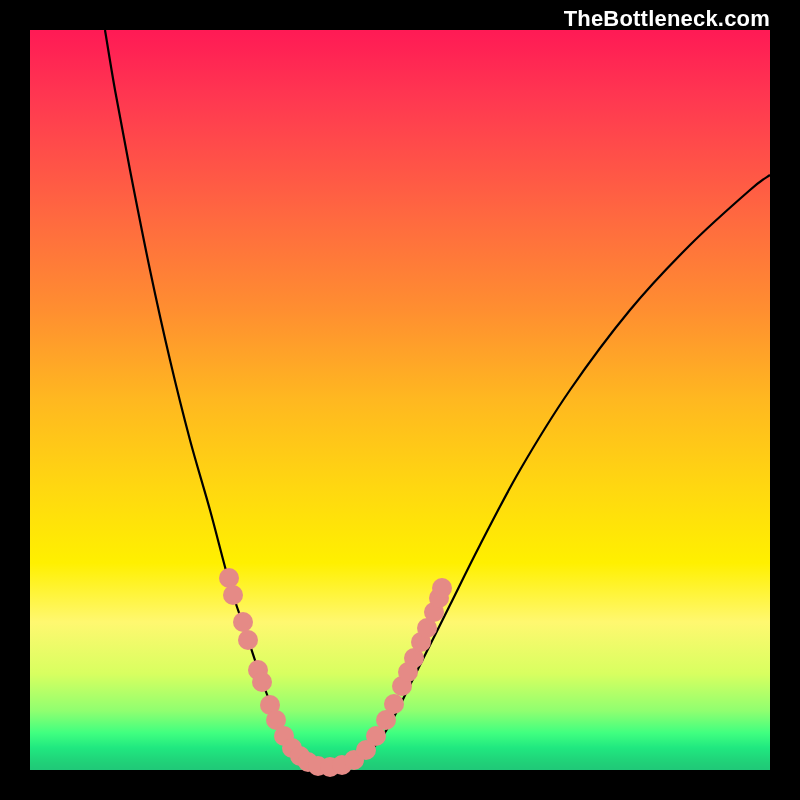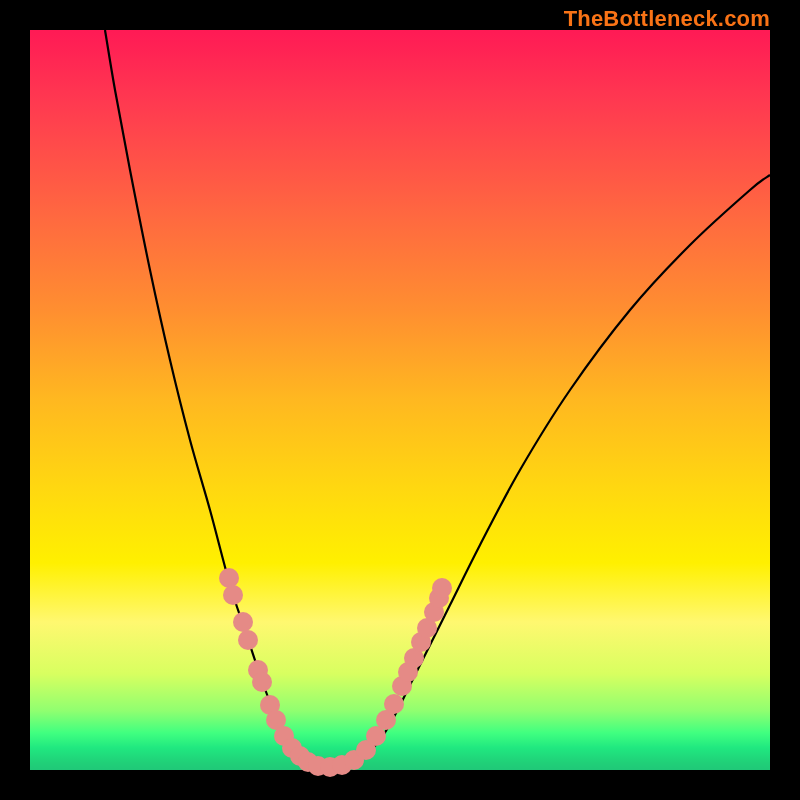--- a/index.html
+++ b/index.html
@@ -33,21 +33,21 @@
       #20c878 100%
     );
   }
   .watermark {
     position: absolute;
     top: 6px;
     right: 30px;
     font-family: Arial, Helvetica, sans-serif;
     font-size: 22px;
     font-weight: 600;
-    color: #f97316;
+    color: #ffffff;
     letter-spacing: 0.2px;
   }
   svg.curve {
     position: absolute;
     left: 0;
     top: 0;
     width: 740px;
     height: 740px;
     overflow: visible;
   }

